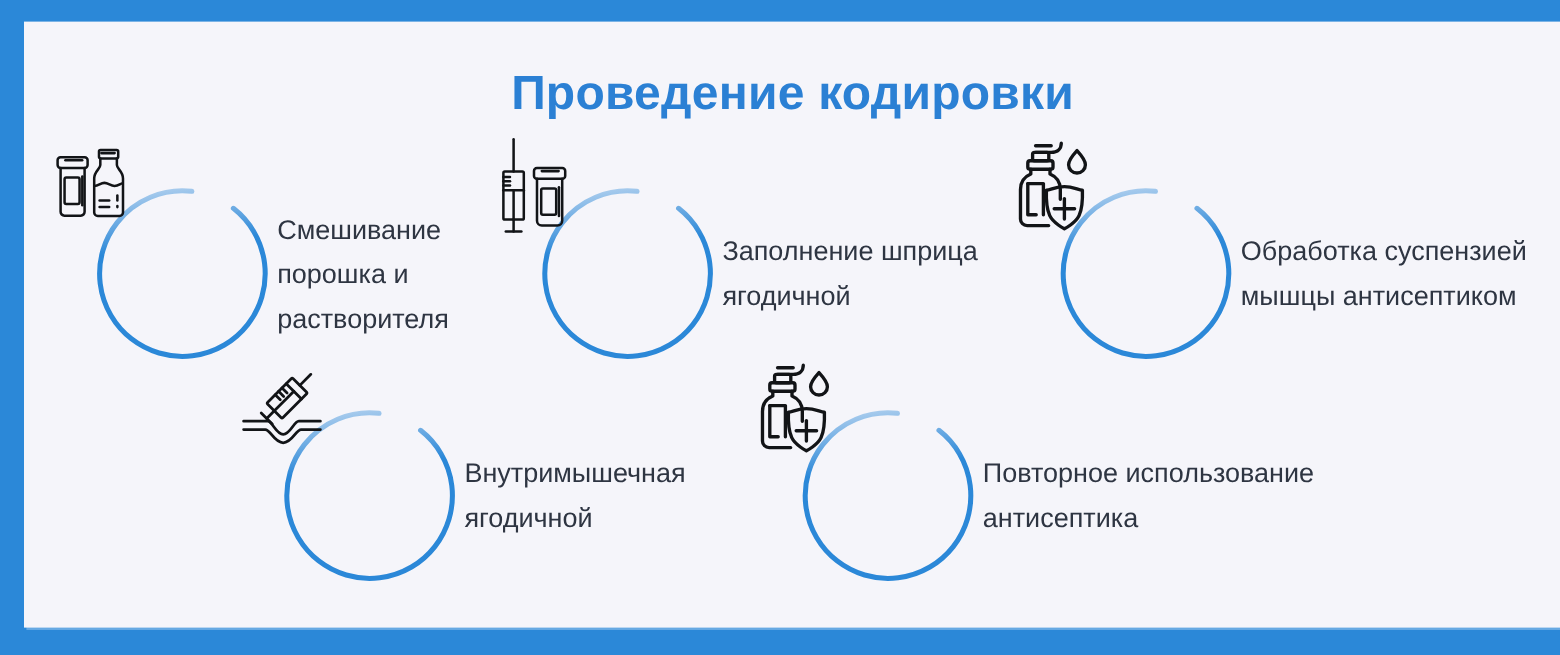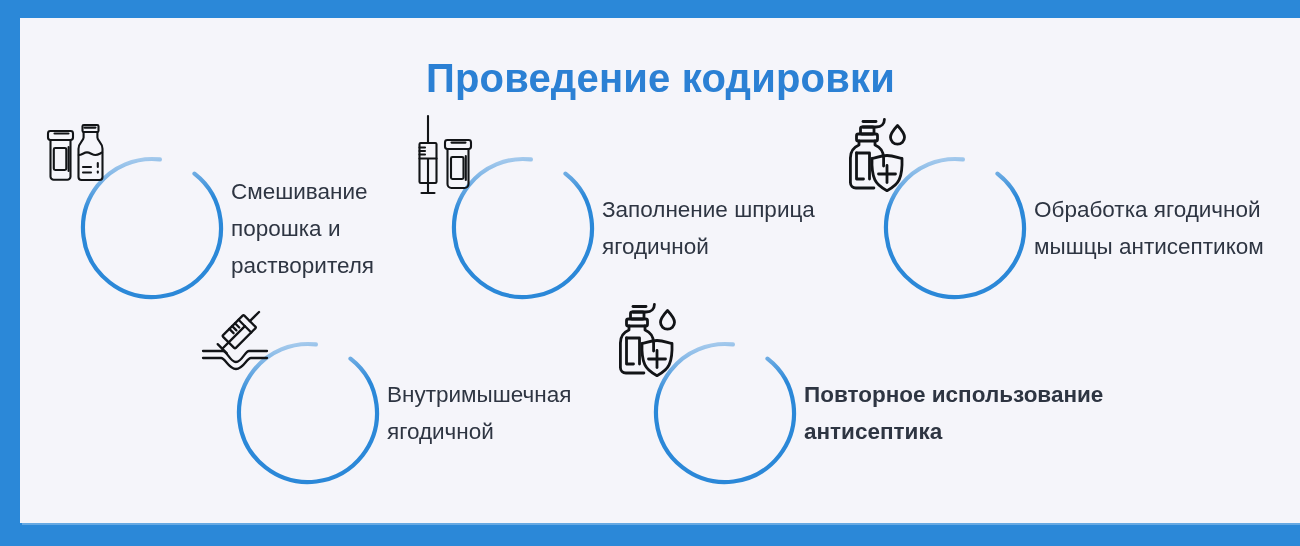--- a/index.html
+++ b/index.html
@@ -73,21 +73,21 @@
   
   #item-1{left:59px; top:137px;}
   #item-1 .label{width:175px;}
   #item-2{left:430px; top:137px;}
   #item-2 .label{width:250px;}
   #item-3{left:862px; top:137px;}
   #item-3 .label{width:262px;}
   
   #item-4{left:215px; top:322px;}
   #item-4 .label{width:225px;}
-  #item-5{left:632px; top:322px;font-weight:bold;}
+  #item-5{left:647px; top:322px;}
   #item-5 .label{width:320px;}
 </style>
 </head>
 <body>
 
 <div id="frame">
 
   <div id="panel-shadow"></div>
   <div id="panel">
 
@@ -192,21 +192,21 @@
           <path d="M16.5 40h13v26"></path>
           <path d="M16.5 40v26h7"></path>
 
           <path d="M57.5 12.5c0 0-7 7.6-7 11.7a7 7 0 0 0 14 0c0-4.1-7-11.7-7-11.7z"></path>
 
           <path d="M47 42.5c-7.2 0-11.8 3-15 3 0 0-.5 14 2.8 21.2 2.8 6.1 12.2 11 12.2 11s9.4-4.9 12.2-11C62.5 59.5 62 45.5 62 45.5c-3.2 0-7.8-3-15-3z"></path>
           <path d="M47 52.5v17"></path>
           <path d="M38.5 61h17"></path>
         </svg>
       </div>
-      <div class="label">Обработка ягодичной
+      <div class="label">Обработка суспензией
 мышцы антисептиком</div>
     </div>
 
     <div class="item" id="item-4">
       <div class="circle">
         <svg width="146" height="146" viewBox="0 0 146 146" aria-hidden="true">
           <defs>
             <linearGradient id="g4" x1="0" y1="1" x2="1" y2="0">
               <stop offset="0" stop-color="#2b88d8" stop-opacity="1"></stop>
               <stop offset="0.62" stop-color="#2b88d8" stop-opacity="1"></stop>

